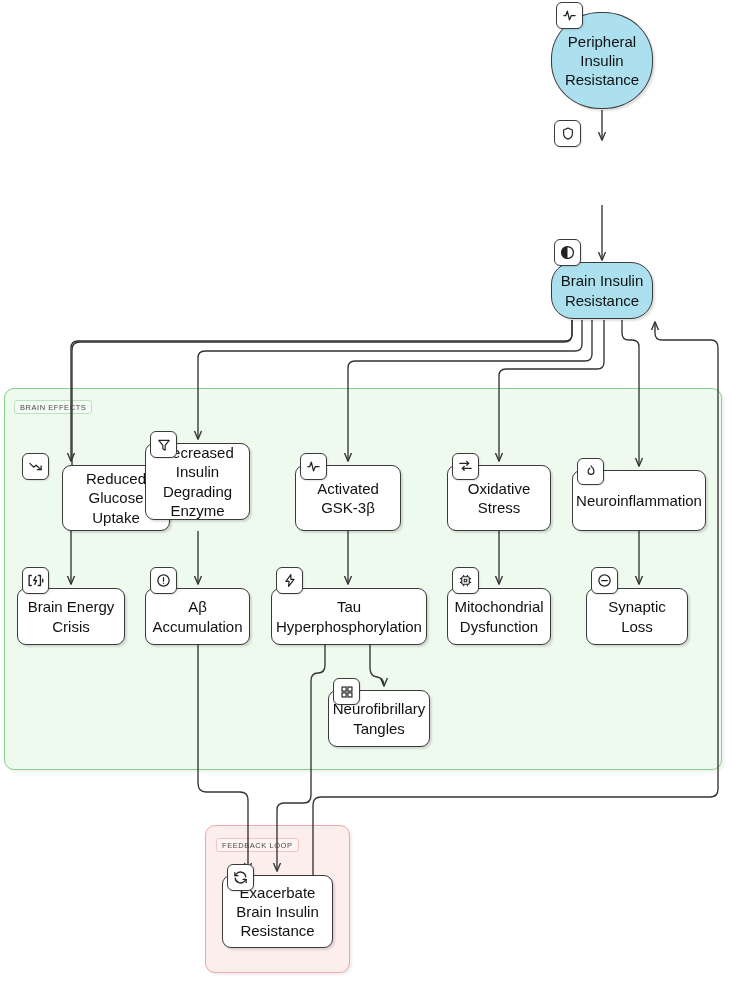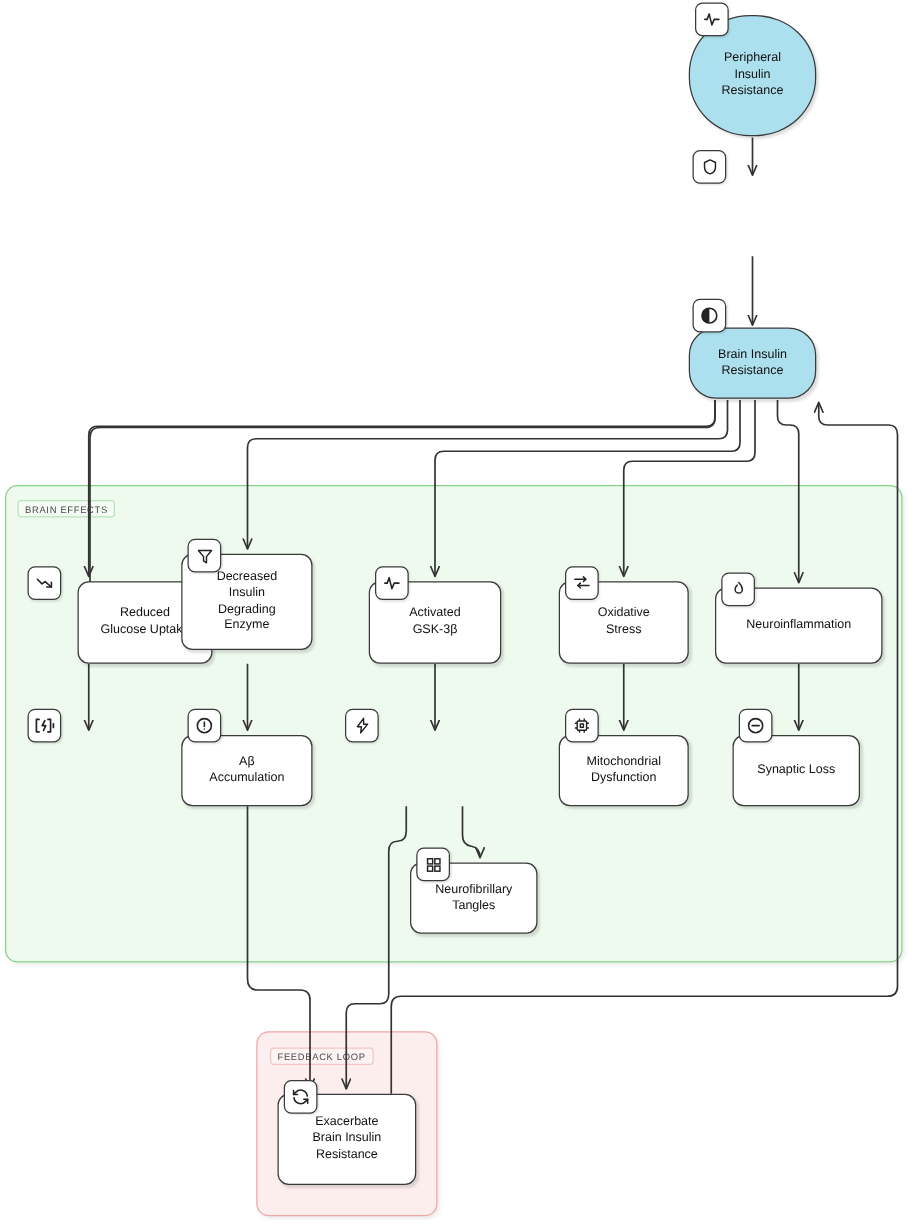--- a/index.html
+++ b/index.html
@@ -6,21 +6,21 @@
   body{width:732px;height:981px;font-family:"Liberation Sans",sans-serif;overflow:hidden;}
   #stage{position:relative;width:732px;height:981px;}
   svg#wires{position:absolute;left:0;top:0;width:732px;height:981px;overflow:visible;}
 
   .grp{position:absolute;border-radius:10px;box-sizing:border-box;}
   .grp-label{position:absolute;font-size:7.5px;letter-spacing:.55px;color:#4a4a4a;
     padding:2.5px 5px 2px 5px;border-radius:3px;white-space:nowrap;line-height:1;}
 
   .node{position:absolute;box-sizing:border-box;border:1.3px solid #3a3a3a;
     border-radius:9px;background:#fff;display:flex;align-items:center;
-    justify-content:center;text-align:center;font-size:10px;color:#111;
+    justify-content:center;text-align:center;font-size:15px;color:#111;
     line-height:1.28;box-shadow:2px 2px 2px rgba(0,0,0,.13);padding:2px 4px;}
   .node.blue{background:#ace0ee;}
   .node.pill{border-radius:22px;}
   .node.round{border-radius:48%;}
 
   .nicon{position:absolute;width:25px;height:25px;border:1.2px solid #3a3a3a;
     border-radius:6px;background:#fff;display:flex;align-items:center;
     justify-content:center;z-index:6;box-shadow:1px 1px 1.5px rgba(0,0,0,.10);}
   .nicon svg{display:block;}
   .lbl{display:block;}
@@ -143,40 +143,46 @@
 
   <div class="node" style="left:572px;top:470px;width:134px;height:61px;">
     <span class="lbl">Neuroinflammation</span>
   </div>
   <div class="nicon" style="left:577px;top:458px;">
     <svg width="14" height="15" viewBox="0 0 24 24" fill="none" stroke="#222" stroke-width="2" stroke-linecap="round" stroke-linejoin="round">
         <path d="M12 2.5s5 5 5 9.5a5 5 0 0 1-10 0c0-2.5 1.6-4.6 3-6"></path>
       </svg>
   </div>
 
+  <div class="node" style="left:17px;top:588px;width:108px;height:57px;">
+    <span class="lbl">Brain Energy<br>Crisis</span>
+  </div>
   <div class="nicon" style="left:22px;top:567px;">
     <svg width="17" height="13" viewBox="0 0 24 18" fill="none" stroke="#222" stroke-width="1.9" stroke-linecap="round" stroke-linejoin="round">
         <path d="M6 2H3v14h3"></path>
         <path d="M16 2h3v14h-3"></path>
         <path d="M22.2 7v4"></path>
         <path d="M12.5 3.5 9.5 9h4l-2.5 5.5"></path>
       </svg>
   </div>
 
   <div class="node" style="left:145px;top:588px;width:105px;height:57px;">
     <span class="lbl">Aβ<br>Accumulation</span>
   </div>
   <div class="nicon" style="left:150px;top:567px;">
     <svg width="15" height="15" viewBox="0 0 24 24" fill="none" stroke="#222" stroke-width="2" stroke-linecap="round">
         <circle cx="12" cy="12" r="9"></circle>
         <path d="M12 7.5v5.5"></path>
         <circle cx="12" cy="16.4" r="1" fill="#222" stroke="none"></circle>
       </svg>
   </div>
 
+  <div class="node" style="left:271px;top:588px;width:156px;height:57px;">
+    <span class="lbl">Tau<br>Hyperphosphorylation</span>
+  </div>
   <div class="nicon" style="left:276px;top:567px;">
     <svg width="14" height="15" viewBox="0 0 24 24" fill="none" stroke="#222" stroke-width="2" stroke-linecap="round" stroke-linejoin="round">
         <path d="M13.5 2 5 13.5h5.5L9.5 22 19 10h-5.5z"></path>
       </svg>
   </div>
 
   <div class="node" style="left:447px;top:588px;width:104px;height:57px;">
     <span class="lbl">Mitochondrial<br>Dysfunction</span>
   </div>
   <div class="nicon" style="left:452px;top:567px;">

